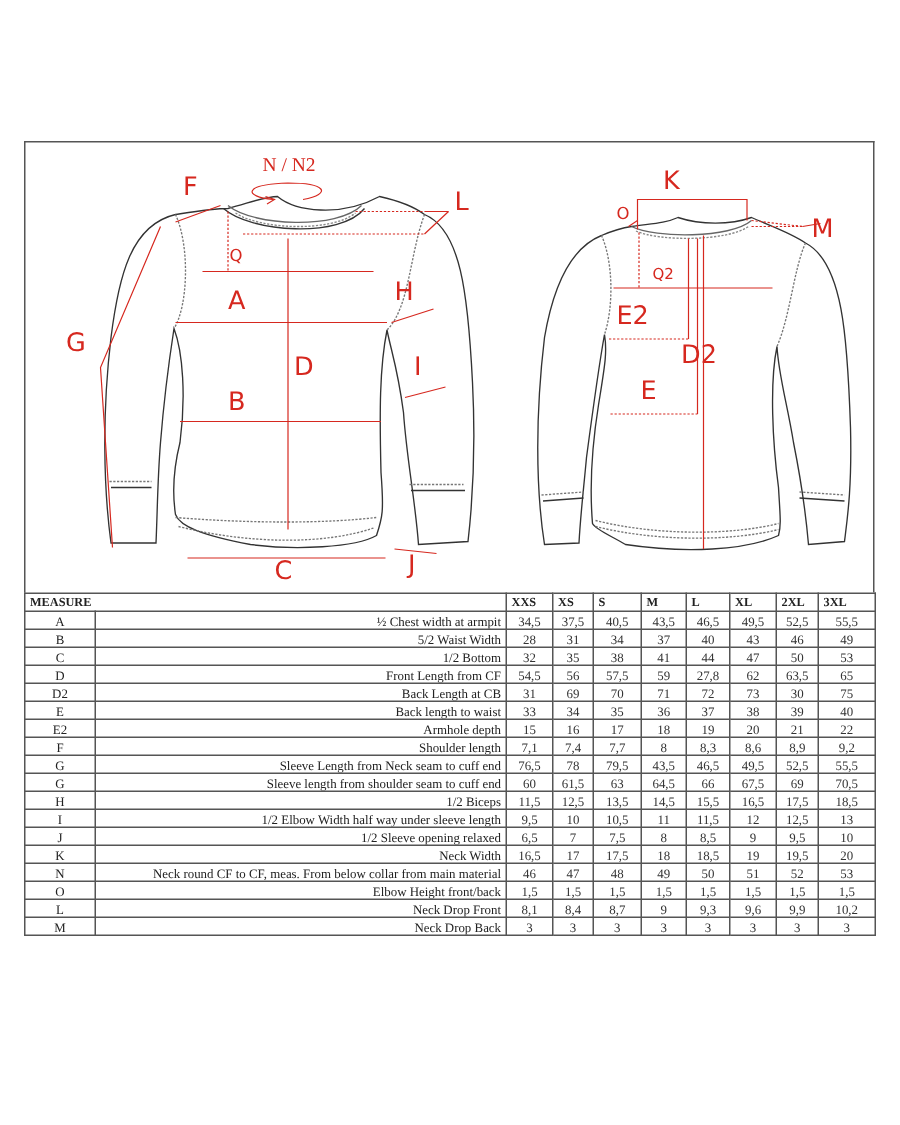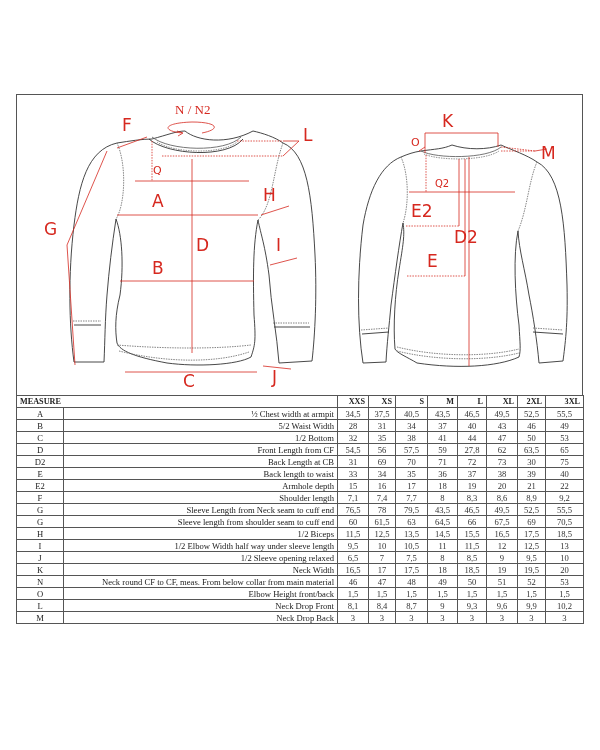--- a/index.html
+++ b/index.html
@@ -7,21 +7,21 @@
          font-family: "Liberation Serif", "DejaVu Serif", serif; color: #222; }
   .frame { position: absolute; left: 16px; top: 94px; width: 567px; height: 301px;
            border: 1px solid #555; border-bottom: none; box-sizing: border-box; }
   .frame svg { position: absolute; left: 0; top: 0; }
   .lbl { position: absolute; font-family: "DejaVu Sans", "Liberation Sans", sans-serif;
          color: #d6281f; line-height: 1; }
   table.spec { position: absolute; left: 16px; top: 395px; width: 567px;
                border-collapse: collapse; table-layout: fixed; font-size: 8.6px; }
   table.spec td, table.spec th { border: 1px solid #555; height: 11px; padding: 0 3px;
                line-height: 10px; white-space: nowrap; overflow: hidden; }
-  table.spec th { font-weight: bold; font-size: 8.2px; text-align: right; }
+  table.spec th { font-weight: bold; font-size: 8.2px; text-align: left; }
   table.spec th.measure { text-align: left; }
   td.code { text-align: center; }
   td.desc { text-align: right; }
   td.num { text-align: center; color: #333; }
 </style>
 </head>
 <body>
 
 <div class="frame">
   <svg width="567" height="301" viewBox="0 0 567 301">

